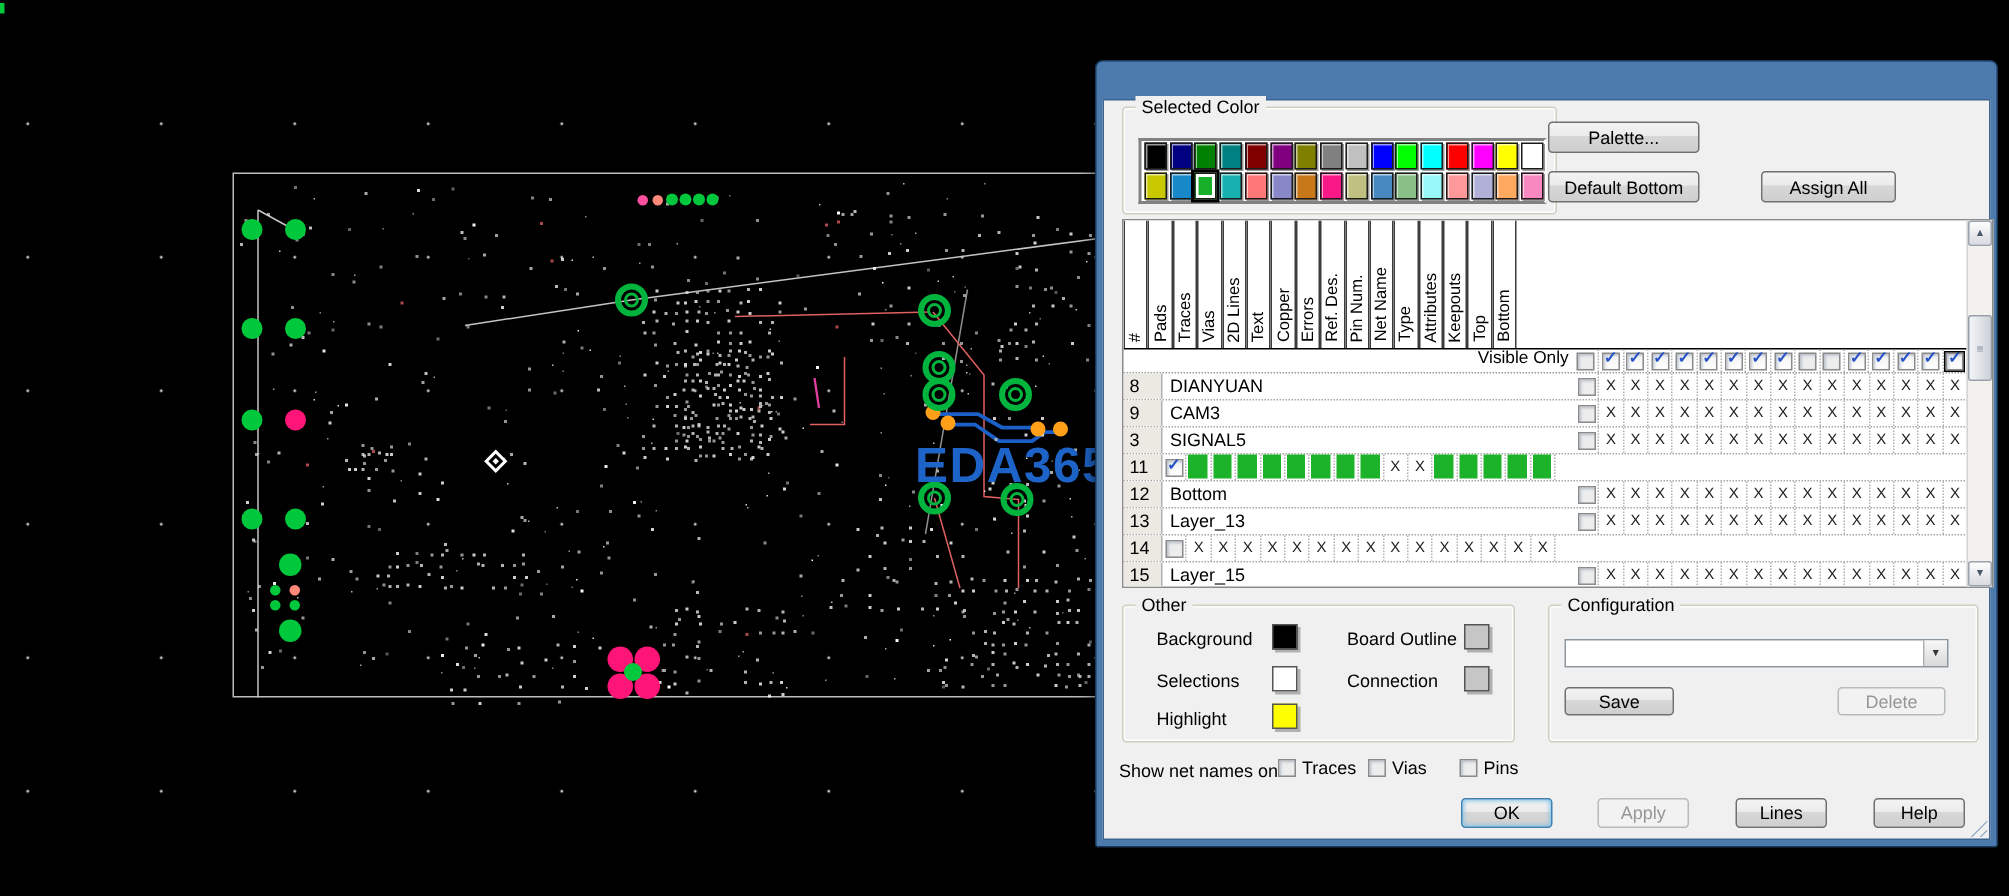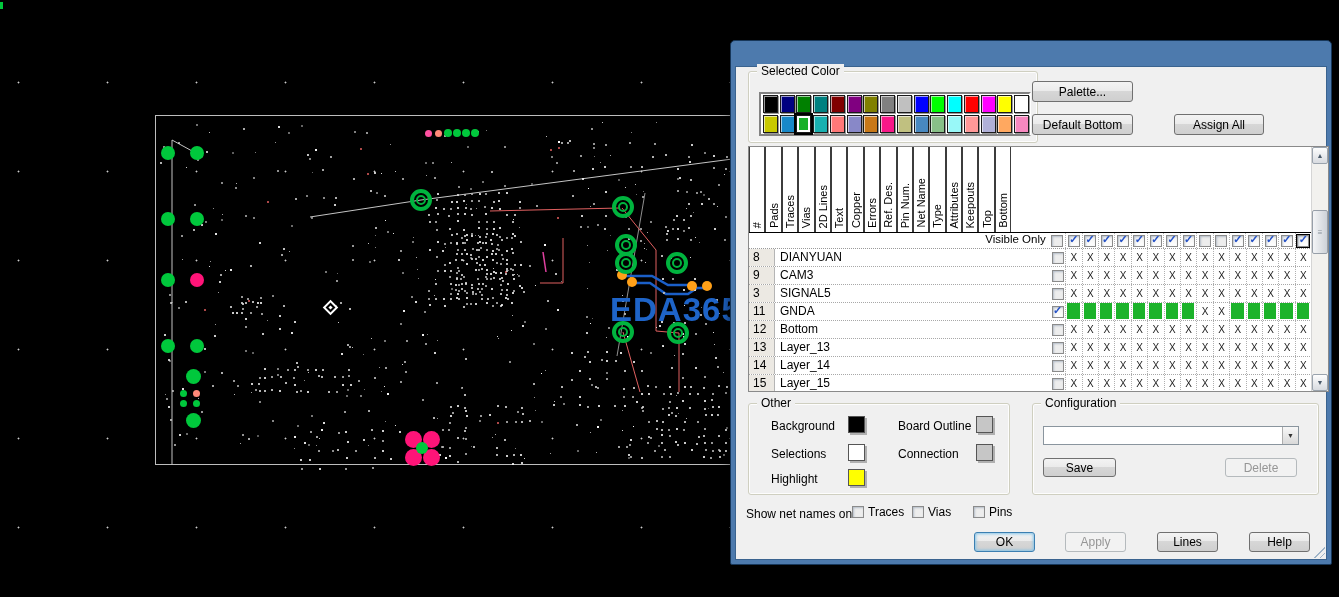--- a/index.html
+++ b/index.html
@@ -1405,21 +1405,20 @@
               </div>
               <div class="dcell">
                 <span class="xmark">X</span>
               </div>
               <div class="dcell">
                 <span class="xmark">X</span>
               </div>
             </div>
             <div class="trow">
               <div class="gut">11</div>
-              <div class="rname">GNDA</div>
               <div class="dcell">
                 <div class="cb checked"></div>
               </div>
               <div class="dcell">
                 <div class="fillbox" style="background: rgb(28, 179, 43);"></div>
               </div>
               <div class="dcell">
                 <div class="fillbox" style="background: rgb(28, 179, 43);"></div>
               </div>
               <div class="dcell">
@@ -1561,21 +1560,20 @@
               </div>
               <div class="dcell">
                 <span class="xmark">X</span>
               </div>
               <div class="dcell">
                 <span class="xmark">X</span>
               </div>
             </div>
             <div class="trow">
               <div class="gut">14</div>
-              <div class="rname">Layer_14</div>
               <div class="dcell">
                 <div class="cb dim"></div>
               </div>
               <div class="dcell">
                 <span class="xmark">X</span>
               </div>
               <div class="dcell">
                 <span class="xmark">X</span>
               </div>
               <div class="dcell">

